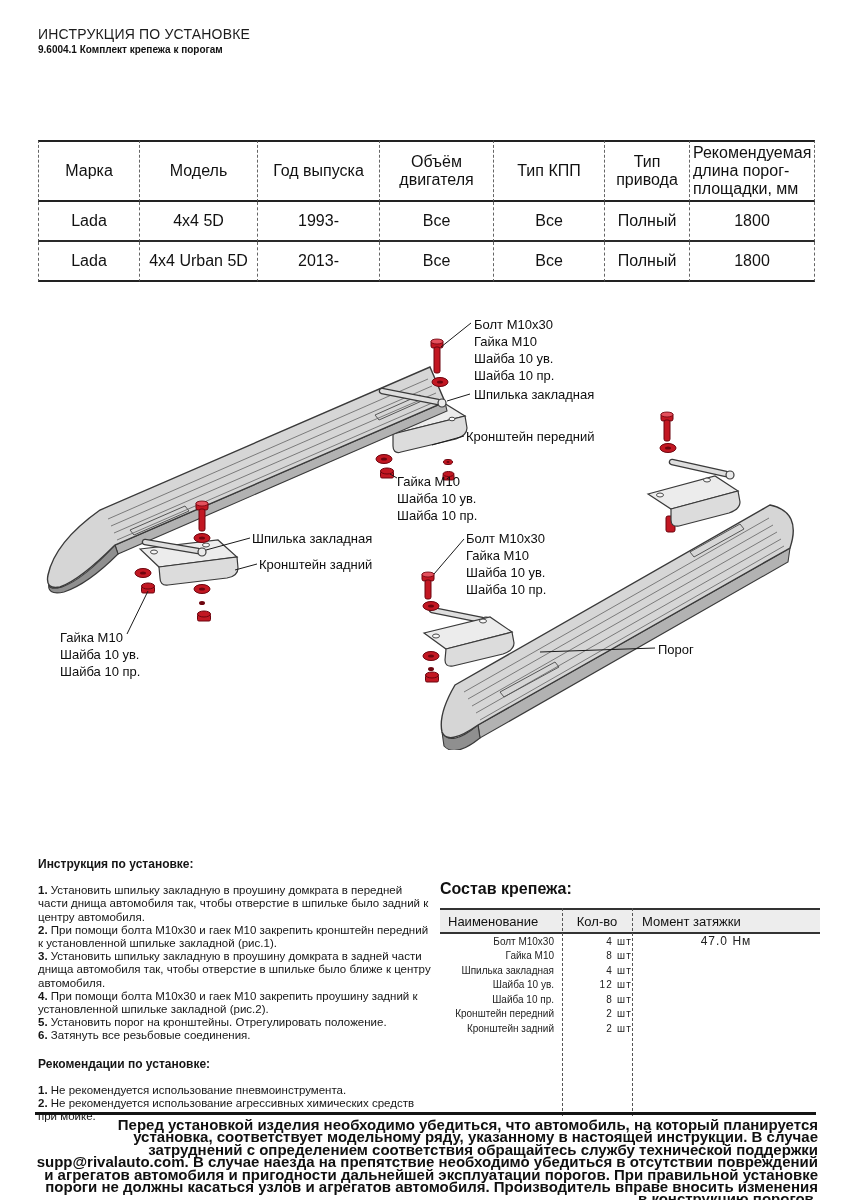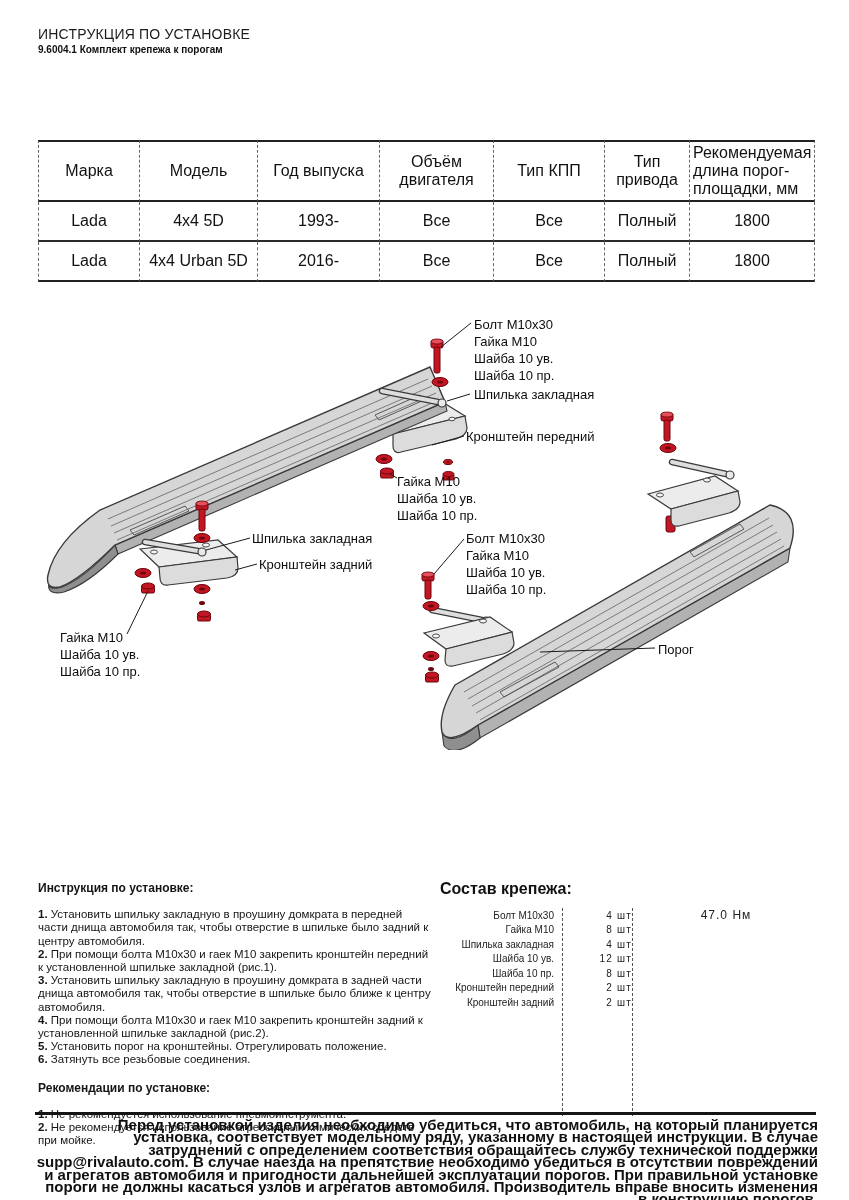--- a/index.html
+++ b/index.html
@@ -41,21 +41,21 @@
   .hole { fill:#f7f7f7; stroke:#474747; stroke-width:1; }
   .stud-outer { stroke:var(--outline); stroke-width:6.5; stroke-linecap:round; fill:none; }
   .stud-inner { stroke:#dedede; stroke-width:4; stroke-linecap:round; fill:none; }
   .eye  { fill:#e9e9e9; stroke:var(--outline); stroke-width:1.2; }
   .hw-red  { fill:var(--hardware-red); stroke:var(--hardware-red-dark); stroke-width:1; }
   .hw-top  { fill:#e4505c; stroke:var(--hardware-red-dark); stroke-width:.8; }
   .hw-hole { fill:var(--hardware-red-dark); stroke:none; }
   .leader  { stroke:#1a1a1a; stroke-width:1; fill:none; }
 
   
-  .instructions { position:absolute; left:38px; top:882px; width:396px;
+  .instructions { position:absolute; left:38px; top:858px; width:396px;
                   font-size:11.5px; line-height:13.2px; color:#151515; }
   .instructions h3 { font-size:12px; font-weight:700; margin-bottom:13px; }
   .instructions p  { margin:0; }
   .instructions .rec-gap { margin-top:15px; margin-bottom:13px; }
 
   
   .parts { position:absolute; left:440px; top:880px; width:380px; }
   .parts h3 { font-size:16px; font-weight:700; margin-bottom:10px; }
   .parts-table { position:relative; width:380px; height:208px; }
   .pt-sep { position:absolute; top:0; bottom:0; width:0; border-left:1px dashed #555; }
@@ -97,21 +97,21 @@
     <div class="cell r1 first">Lada</div>
     <div class="cell r1">4x4 5D</div>
     <div class="cell r1">1993-</div>
     <div class="cell r1">Все</div>
     <div class="cell r1">Все</div>
     <div class="cell r1">Полный</div>
     <div class="cell r1">1800</div>
 
     <div class="cell r2 first">Lada</div>
     <div class="cell r2">4x4 Urban 5D</div>
-    <div class="cell r2">2016-</div>
+    <div class="cell r2">2013-</div>
     <div class="cell r2">Все</div>
     <div class="cell r2">Все</div>
     <div class="cell r2">Полный</div>
     <div class="cell r2">1800</div>
   </div>
 
   <div class="diagram">
     <svg width="849" height="460" viewBox="0 0 849 460">
 
       <g>
@@ -285,34 +285,39 @@
     <div class="callout" style="left:658px; top:351px;">
       <div>Порог</div>
     </div>
   </div>
 
   <div class="instructions">
     <h3>Инструкция по установке:</h3>
     <p><b>1.</b><span> Установить шпильку закладную в проушину домкрата в передней части днища автомобиля так, чтобы отверстие в шпильке было задний к центру автомобиля.</span></p>
     <p><b>2.</b><span> При помощи болта М10х30 и гаек М10 закрепить кронштейн передний к установленной шпильке закладной (рис.1).</span></p>
     <p><b>3.</b><span> Установить шпильку закладную в проушину домкрата в задней части днища автомобиля так, чтобы отверстие в шпильке было ближе к центру автомобиля.</span></p>
-    <p><b>4.</b><span> При помощи болта М10х30 и гаек М10 закрепить кронштейн задний к установленной шпильке закладной (рис.2).</span></p>
+    <p><b>4.</b><span> При помощи болта М10х30 и гаек М10 закрепить проушину задний к установленной шпильке закладной (рис.2).</span></p>
     <p><b>5.</b><span> Установить порог на кронштейны. Отрегулировать положение.</span></p>
     <p><b>6.</b><span> Затянуть все резьбовые соединения.</span></p>
 
     <h3 class="rec-gap">Рекомендации по установке:</h3>
     <p><b>1.</b><span> Не рекомендуется использование пневмоинструмента.</span></p>
     <p><b>2.</b><span> Не рекомендуется использование агрессивных химических средств при мойке.</span></p>
   </div>
 
   <div class="parts">
     <h3>Состав крепежа:</h3>
     <div class="parts-table">
       <div class="pt-sep s1"></div>
       <div class="pt-sep s2"></div>
+      <div class="pt-header">
+        <div class="h1">Наименование</div>
+        <div class="h2">Кол-во</div>
+        <div class="h3">Момент затяжки</div>
+      </div>
       <div class="pt-row">
         <div class="nm">Болт М10х30</div>
         <div class="qt">4 шт</div>
         <div class="tq">47.0 Нм</div>
       </div>
       <div class="pt-row">
         <div class="nm">Гайка М10</div>
         <div class="qt">8 шт</div>
           <div class="tq"></div>
       </div>

